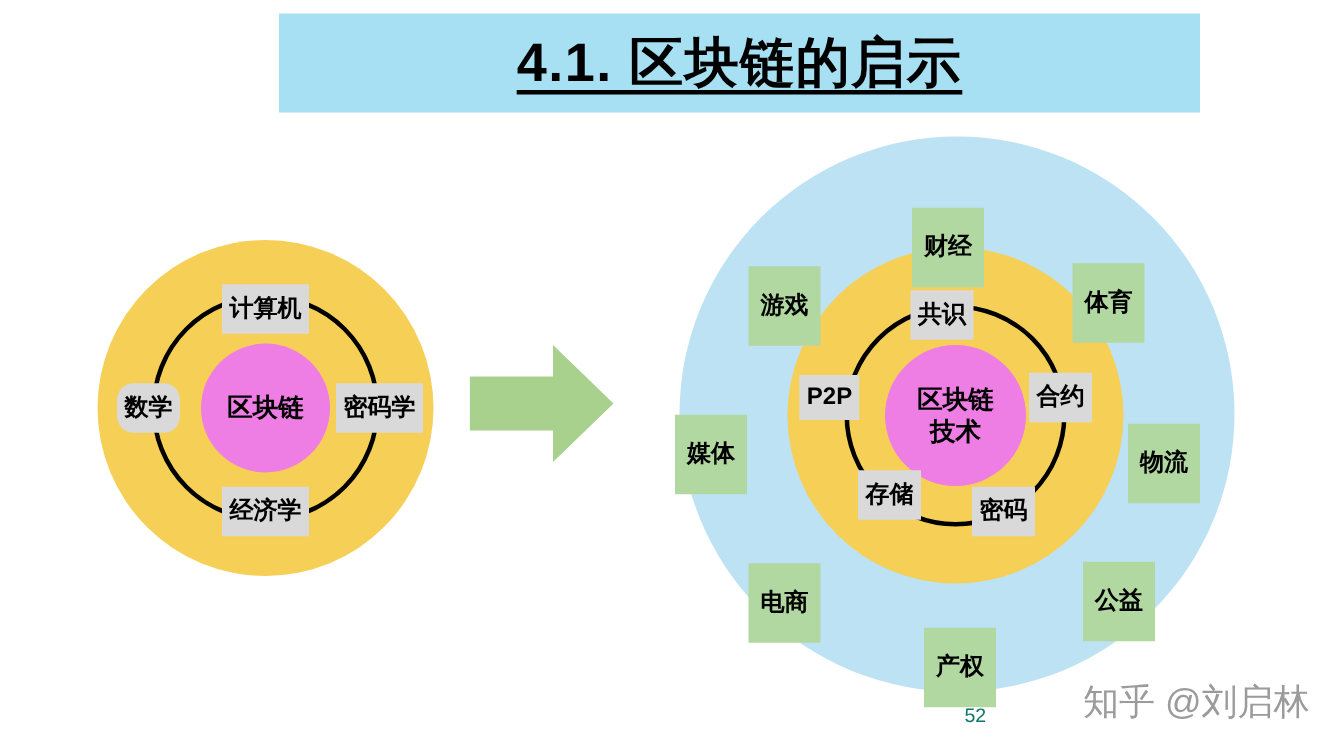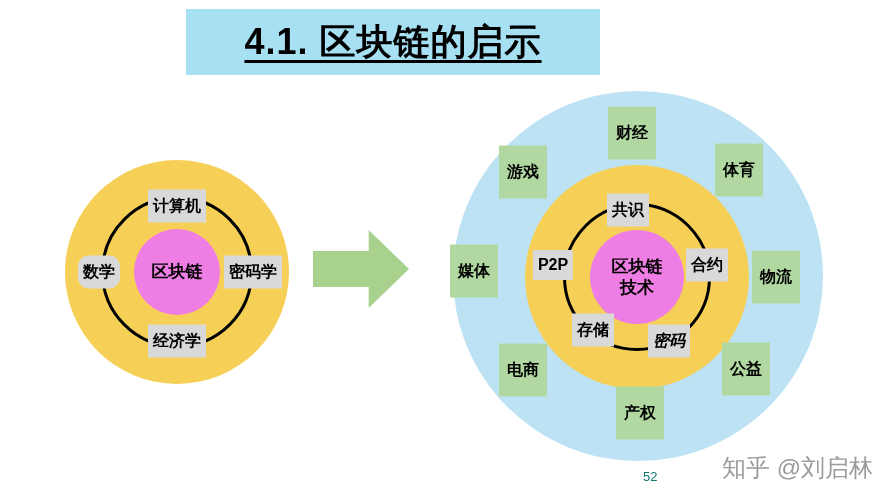--- a/index.html
+++ b/index.html
@@ -11,21 +11,21 @@
     width: 889px;
     height: 500px;
     background: #ffffff;
     overflow: hidden;
   }
 
   
   .title-bar {
     position: absolute;
     left: 186px; top: 9px;
-    width: 414px; height: 66px;
+    width: 614px; height: 66px;
     background: var(--title-bg, #A6E0F2);
     display: flex; align-items: center; justify-content: center;
   }
   .title-text {
     font-size: 36px;
     font-weight: bold;
     color: #000;
     text-decoration: underline;
     text-decoration-thickness: 3px;
     text-underline-offset: 6px;
@@ -54,34 +54,34 @@
   .gray-label, .green-label {
     position: absolute;
     transform: translate(-50%, -50%);
     white-space: nowrap;
     font-weight: bold;
     font-size: 16px;
     color: #000;
     text-align: center;
   }
   .gray-label  { background: var(--ring-label-gray, #D9D9D9); padding: 6px 5px; }
-  .green-label { background: var(--application-green, #B2D8A2); padding: 16px 8px; }
+  .green-label { background: var(--application-green, #B2D8A2); padding: 16px 8px; margin-top: 32px; }
 
   
   .pos-l0 { left: 177px; top: 206px; }
   .pos-l1 { left: 99px;  top: 272px; border-radius: 11px; }
   .pos-l2 { left: 253px; top: 272px; }
   .pos-l3 { left: 177px; top: 341px; }
 
   
   .pos-r0 { left: 628px; top: 210px; }
   .pos-r1 { left: 553px; top: 265px; }
   .pos-r2 { left: 707px; top: 265px; font-family: Liberation Mono, monospace; }
   .pos-r3 { left: 593px; top: 330px; }
-  .pos-r4 { left: 669px; top: 341px; font-style: italic; }
+  .pos-r4 { left: 669px; top: 341px; }
 
   
   .pos-a0 { left: 632px; top: 133px; }
   .pos-a1 { left: 523px; top: 172px; }
   .pos-a2 { left: 739px; top: 170px; }
   .pos-a3 { left: 474px; top: 271px; }
   .pos-a4 { left: 776px; top: 277px; }
   .pos-a5 { left: 523px; top: 370px; }
   .pos-a6 { left: 746px; top: 369px; }
   .pos-a7 { left: 640px; top: 413px; }

